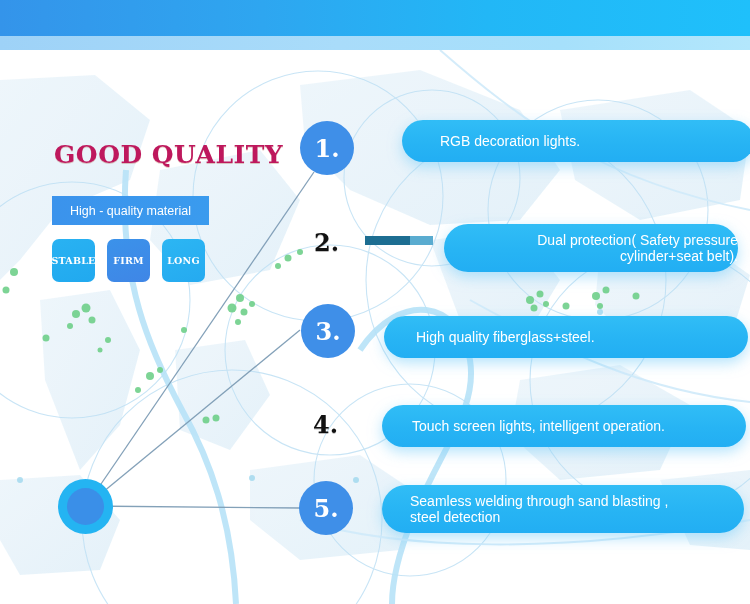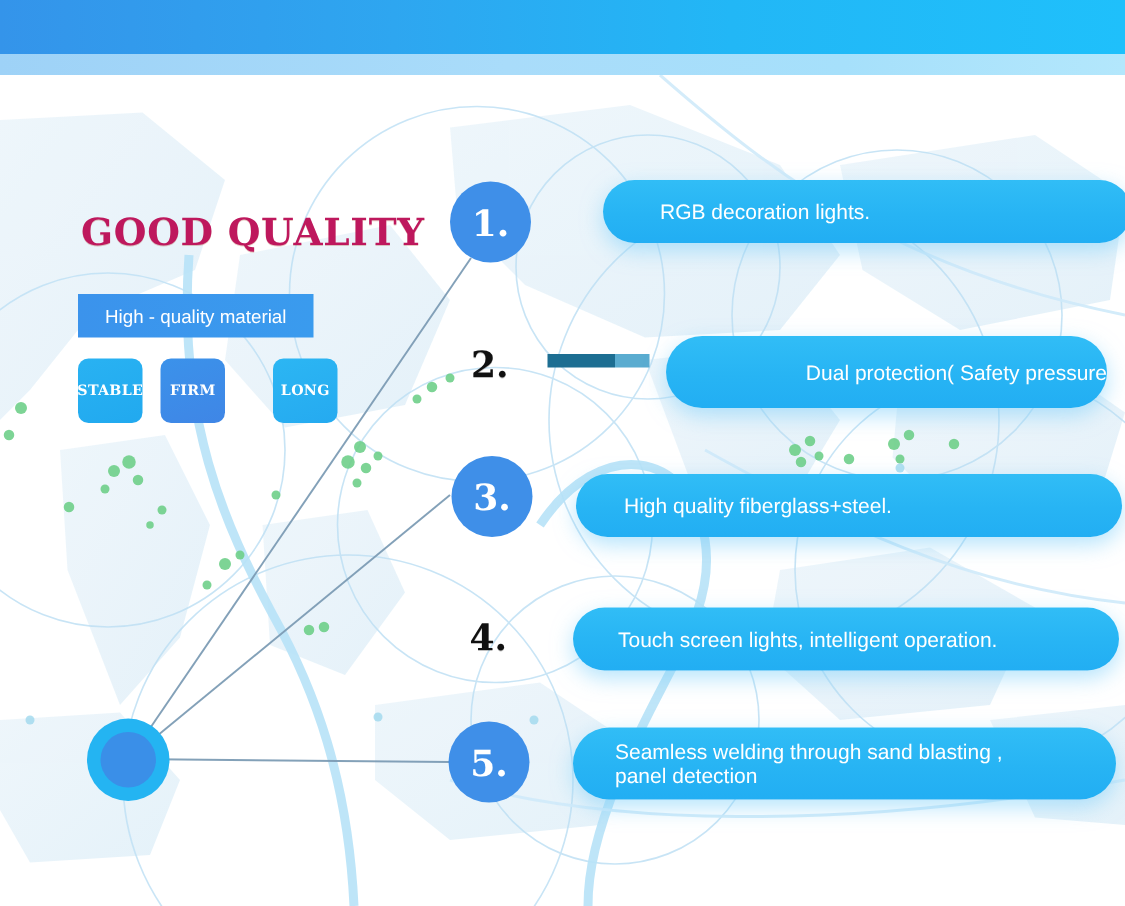--- a/index.html
+++ b/index.html
@@ -37,21 +37,21 @@
   }
   .chip-row{position:absolute;left:52px;top:239px;display:flex;gap:12px;}
   .chip{
     width:43px;height:43px;border-radius:7px;
     display:flex;align-items:center;justify-content:center;
     color:#ffffff;font-family:"DejaVu Serif", serif;font-weight:bold;
     font-size:9.5px;letter-spacing:.2px;
   }
   .chip.c1{background:linear-gradient(160deg,#29b2f2 0%,#21a9ef 100%);}
   .chip.c2{background:linear-gradient(160deg,#3b92ea 0%,#3f86e6 100%);}
-  .chip.c3{background:linear-gradient(160deg,#2cb6f3 0%,#25aaf0 100%);margin-left:20px;}
+  .chip.c3{background:linear-gradient(160deg,#2cb6f3 0%,#25aaf0 100%);}
 
   
   .hub-outer{position:absolute;left:58px;top:479px;width:55px;height:55px;border-radius:50%;
     background:#24b4f2;}
   .hub-inner{position:absolute;left:67px;top:488px;width:37px;height:37px;border-radius:50%;
     background:#3a8fe8;}
 
   
   .num-circle{
     position:absolute;width:54px;height:54px;border-radius:50%;
@@ -213,20 +213,21 @@
     <span>RGB decoration lights.</span>
   </div>
 
   <div class="num-plain" style="left:314px;top:228px;">
     <span>2.</span>
   </div>
   <div class="bar-dark"></div>
   <div class="bar-light"></div>
   <div class="pill two-line" style="left:444px;top:224px;width:272px;padding-left:22px;flex-direction:column;justify-content:center;align-items:flex-end;">
     <span>Dual protection( Safety pressure</span>
+    <span>cylinder+seat belt).</span>
   </div>
 
   <div class="num-circle" style="left:301px;top:304px;">
     <span>3.</span>
   </div>
   <div class="pill" style="left:384px;top:316px;width:332px;padding-left:32px;text-align:center;">
     <span>High quality fiberglass+steel.</span>
   </div>
 
   <div class="num-plain" style="left:313px;top:410px;">
@@ -234,16 +235,16 @@
   </div>
   <div class="pill" style="left:382px;top:405px;width:334px;padding-left:30px;">
     <span>Touch screen lights, intelligent operation.</span>
   </div>
 
   <div class="num-circle" style="left:299px;top:481px;">
     <span>5.</span>
   </div>
   <div class="pill two-line" style="left:382px;top:485px;width:334px;padding-left:28px;flex-direction:column;justify-content:center;align-items:flex-start;">
     <span>Seamless welding through sand blasting ,</span>
-    <span>panel detection</span>
+    <span>steel detection</span>
   </div>
 
 </div>
 
 </body></html>

